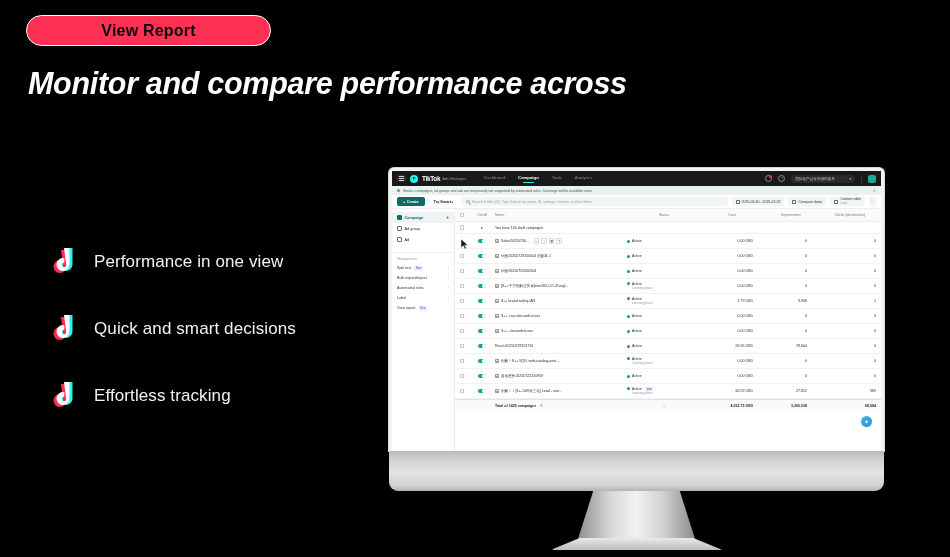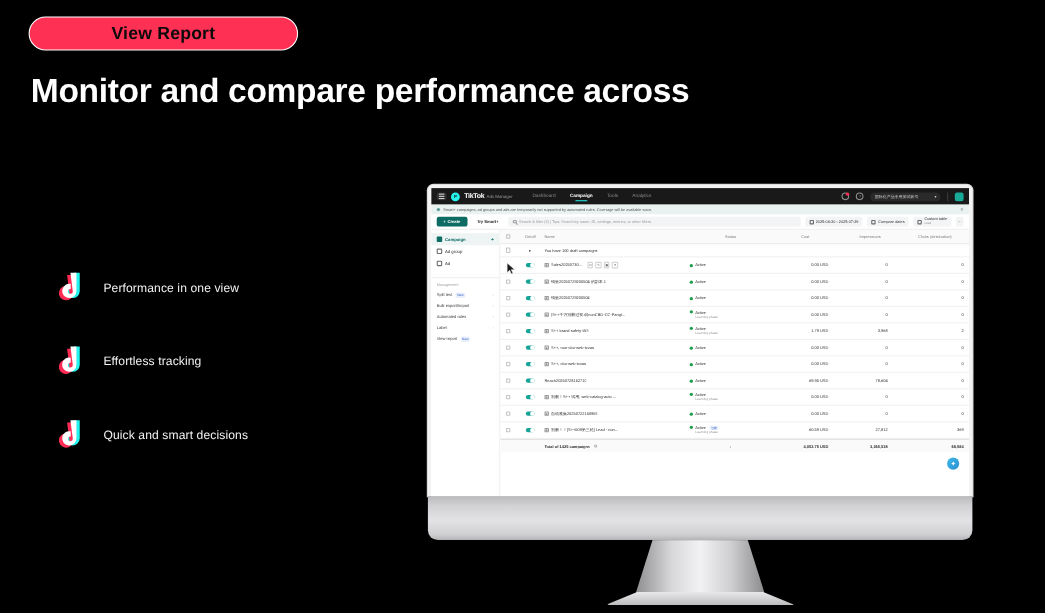--- a/index.html
+++ b/index.html
@@ -16,26 +16,26 @@
     background:#fe3054; border:1px solid #ffffff;
     display:flex; align-items:center; justify-content:center;
   }
   .badge-label { font-size:16px; font-weight:bold; color:#0a0a0a; letter-spacing:.2px; }
 
   .headline {
     position:absolute; left:28px; top:63px; width:800px;
     font-size:30.5px; font-weight:bold; line-height:1.34; color:#fff;
     letter-spacing:-0.3px;
   }
-  .headline div { white-space:nowrap; }
+  .headline div { white-space:nowrap;font-style:italic; }
 
   .features { position:absolute; left:44px; top:228px; width:330px; }
   .feature-row { display:flex; align-items:center; height:67px; }
   .tiktok-note { width:34px; height:34px; position:relative; flex:0 0 34px; margin-right:16px; }
-  .feature-text { font-size:11px; color:#f2f2f2; letter-spacing:.1px; }
+  .feature-text { font-size:17px; color:#f2f2f2; letter-spacing:.1px; }
 
   
   .monitor { position:absolute; left:389px; top:168px; width:495px; }
   .bezel {
     width:495px; height:283px; background:#f3f3f3;
     border-radius:5px 5px 0 0; padding:3px 3px 0 3px;
     box-shadow:0 0 0 1px #d8d8d8;
   }
   .chin {
     width:495px; height:40px;
@@ -163,31 +163,31 @@
     <span class="feature-text">Performance in one view</span>
   </div>
   <div class="feature-row">
     <span class="tiktok-note">
       <svg viewBox="0 0 34 34" width="34" height="34">
         <path d="M20 3 h5.5 v16.5 a6.5 6.5 0 1 1 -5.2 -6.35 v4.6 a2.2 2.2 0 1 0 1.9 2.15 z" fill="#25f4ee" transform="translate(3,0)"></path>
         <path d="M20 3 h5.5 v16.5 a6.5 6.5 0 1 1 -5.2 -6.35 v4.6 a2.2 2.2 0 1 0 1.9 2.15 z" fill="#fe2c55" transform="translate(-3,2)"></path>
         <path d="M20 3 h5.5 v16.5 a6.5 6.5 0 1 1 -5.2 -6.35 v4.6 a2.2 2.2 0 1 0 1.9 2.15 z" fill="#ffffff"></path>
       </svg>
     </span>
-    <span class="feature-text">Effortless tracking</span>
+    <span class="feature-text">Quick and smart decisions</span>
   </div>
   <div class="feature-row">
     <span class="tiktok-note">
       <svg viewBox="0 0 34 34" width="34" height="34">
         <path d="M20 3 h5.5 v16.5 a6.5 6.5 0 1 1 -5.2 -6.35 v4.6 a2.2 2.2 0 1 0 1.9 2.15 z" fill="#25f4ee" transform="translate(3,0)"></path>
         <path d="M20 3 h5.5 v16.5 a6.5 6.5 0 1 1 -5.2 -6.35 v4.6 a2.2 2.2 0 1 0 1.9 2.15 z" fill="#fe2c55" transform="translate(-3,2)"></path>
         <path d="M20 3 h5.5 v16.5 a6.5 6.5 0 1 1 -5.2 -6.35 v4.6 a2.2 2.2 0 1 0 1.9 2.15 z" fill="#ffffff"></path>
       </svg>
     </span>
-    <span class="feature-text">Quick and smart decisions</span>
+    <span class="feature-text">Effortless tracking</span>
   </div>
 </div>
 
 <div class="monitor">
   <div class="bezel">
     <div class="screen">
 
       <div class="topnav">
         <span class="hamburger">
             <i></i>

